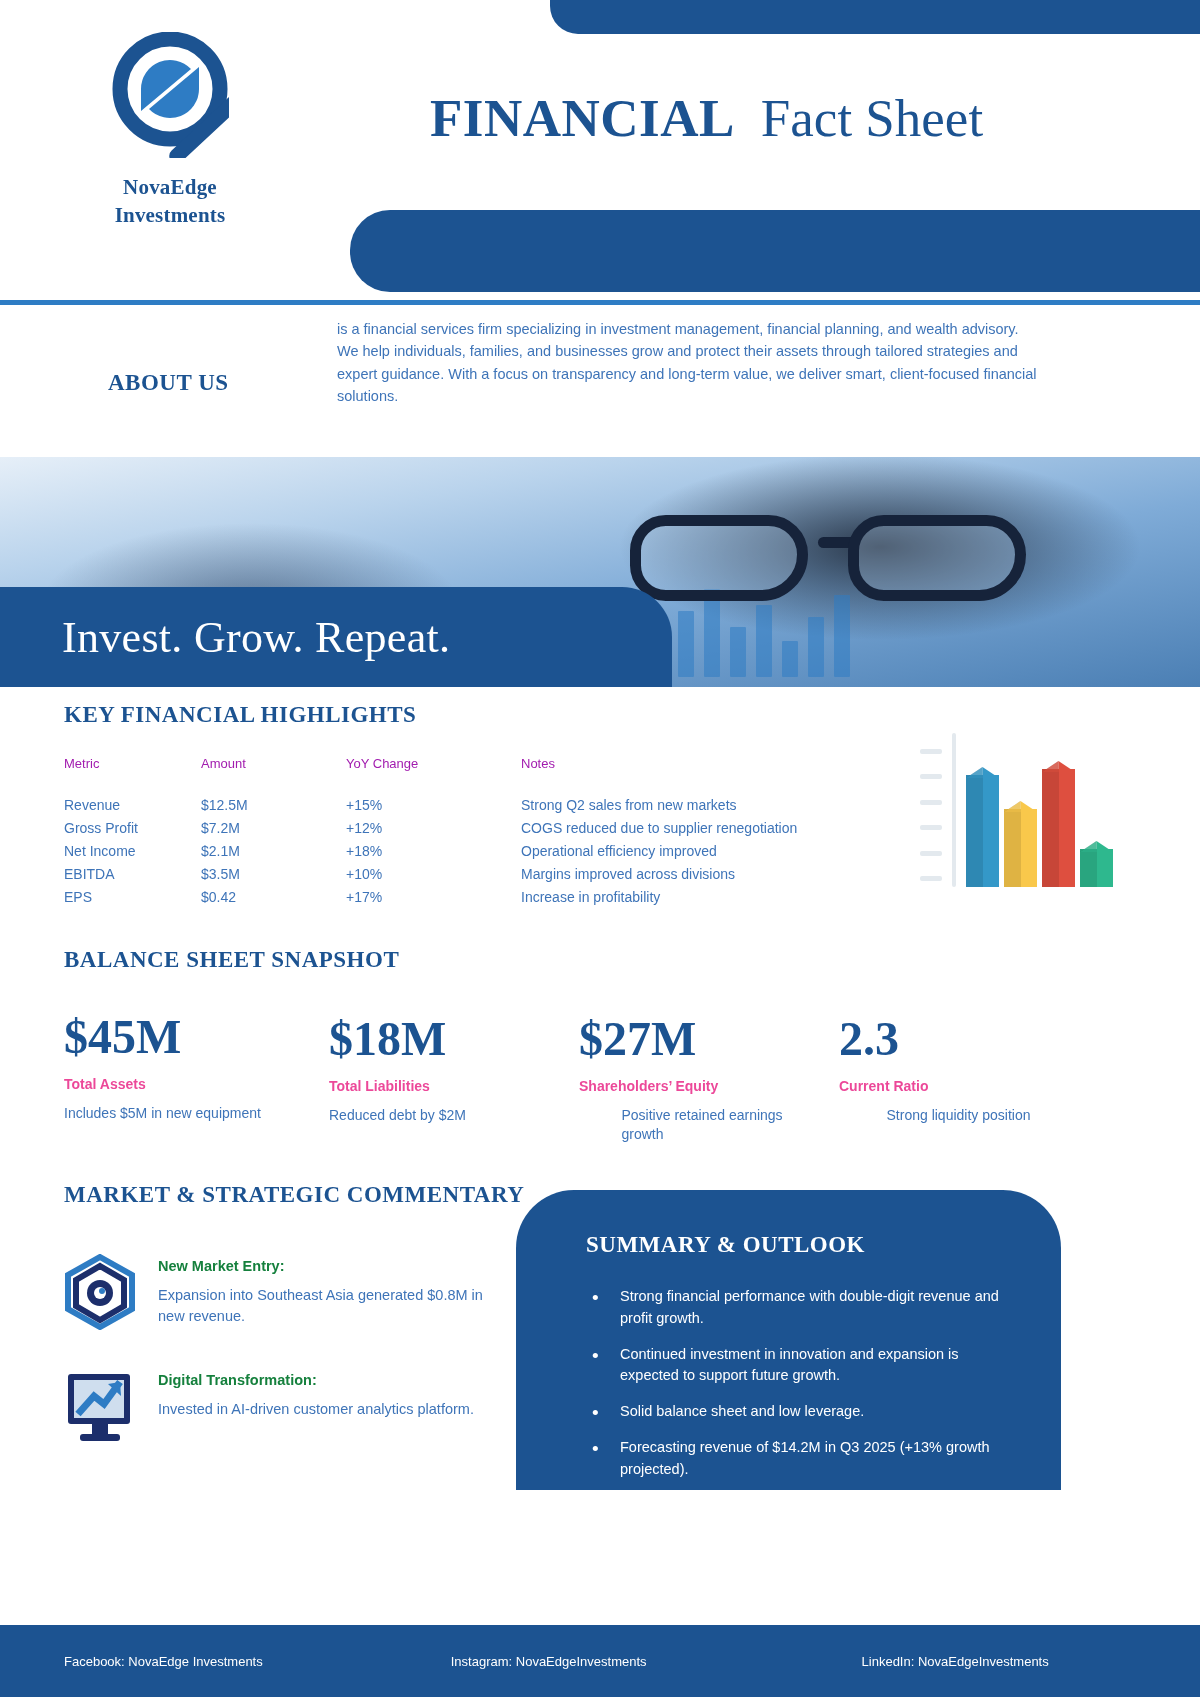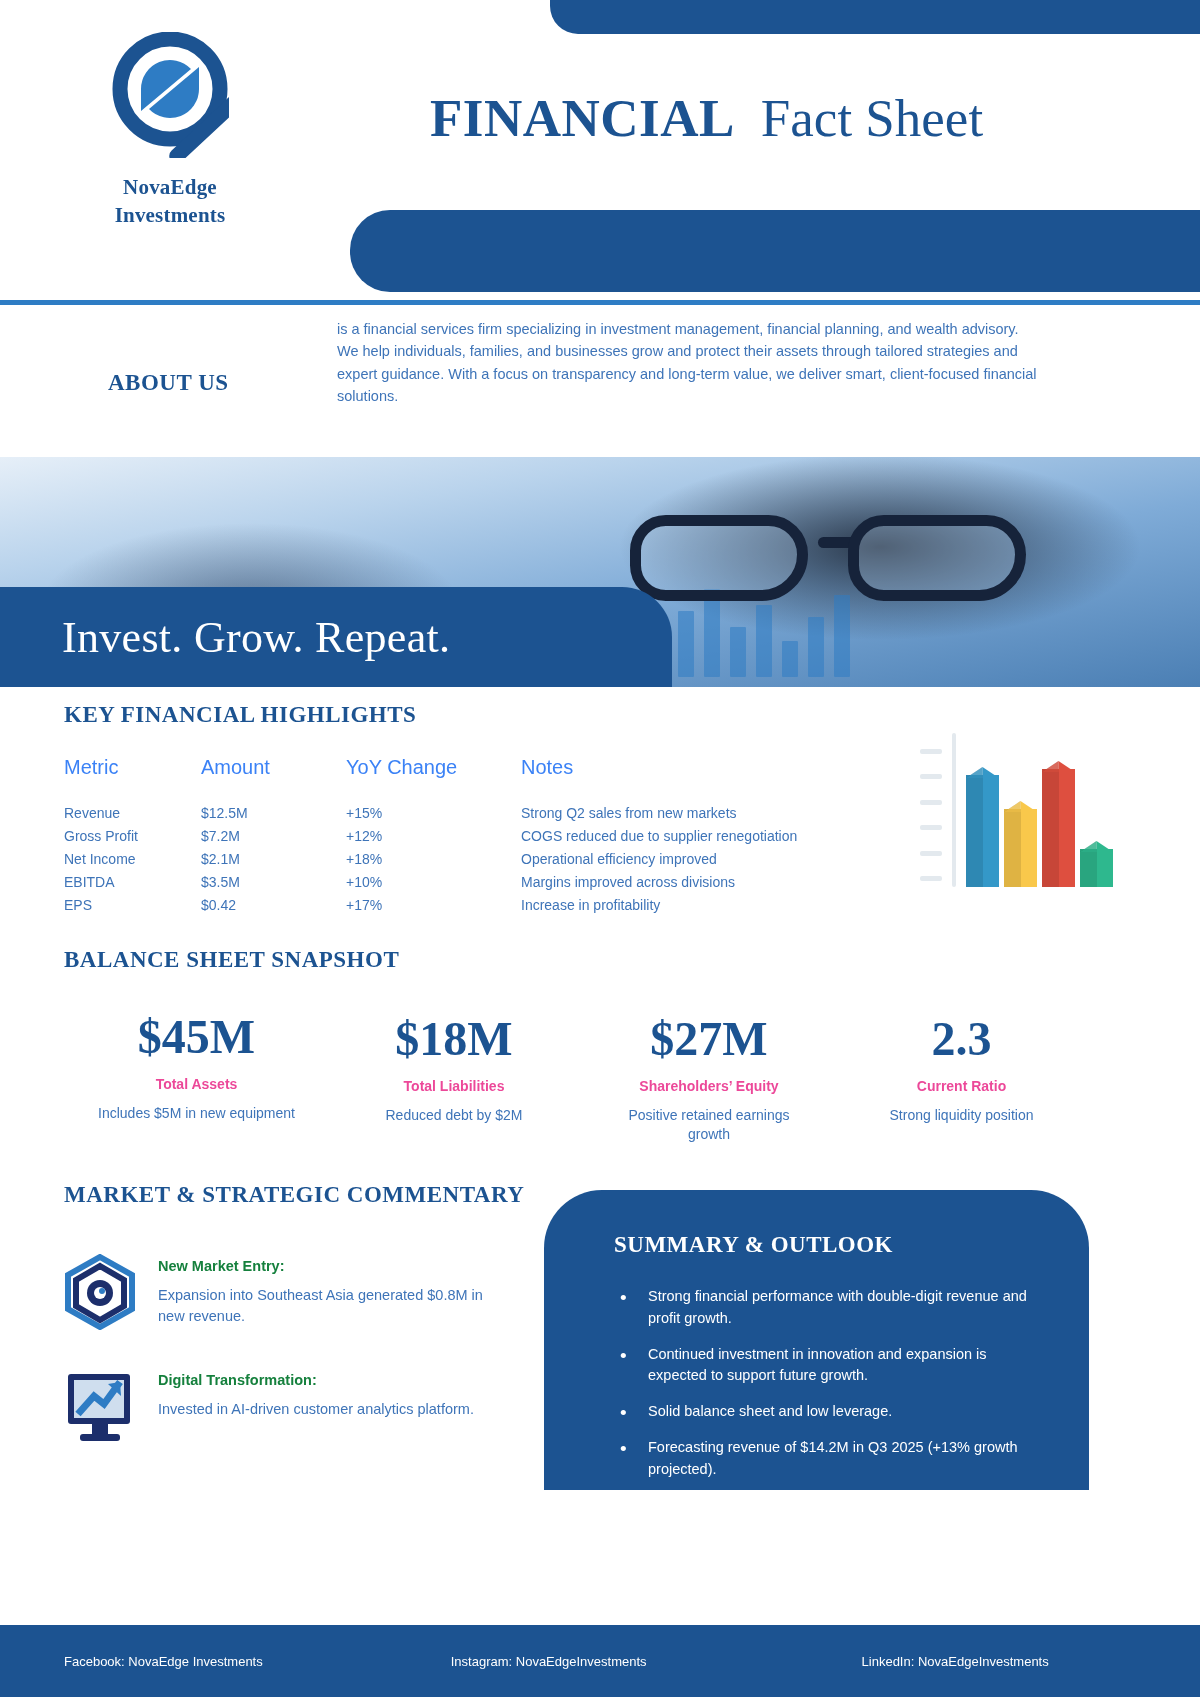--- a/index.html
+++ b/index.html
@@ -243,22 +243,22 @@
 
   .hl-table {
     margin-top: 28px;
     border-collapse: collapse;
     width: 820px;
   }
 
   .hl-table th {
     text-align: left;
     font-weight: 400;
-    font-size: 20px;
-    color: #3b82f6;
+    font-size: 13px;
+    color: #a21caf;
     padding-bottom: 26px;
   }
 
   .hl-table td {
     text-align: left;
     font-size: 14px;
     color: #3E74B8;
     padding-bottom: 7px;
     white-space: nowrap;
   }
@@ -346,21 +346,21 @@
   }
 
   .bal-grid {
     position: relative;
     margin-top: 40px;
     width: 1020px;
     display: flex;
   }
 
   .bal-cell {
-    text-align: center;
+    text-align: left;
   }
 
   .bal-value {
     font-family: "Liberation Serif", serif;
     font-weight: 700;
     font-size: 48px;
     color: #1C5391;
     line-height: 1.0;
   }
 
@@ -420,21 +420,21 @@
   .comm-desc {
     font-size: 14.5px;
     line-height: 1.45;
     color: #3E74B8;
     max-width: 345px;
   }
 
   
   .summary {
     position: absolute;
-    left: 544px;
+    left: 516px;
     top: 8px;
     width: 545px;
     height: 300px;
     background: #1C5391;
     border-top-left-radius: 58px;
     border-top-right-radius: 58px;
     padding: 42px 46px 0 70px;
     overflow: hidden;
   }
 

